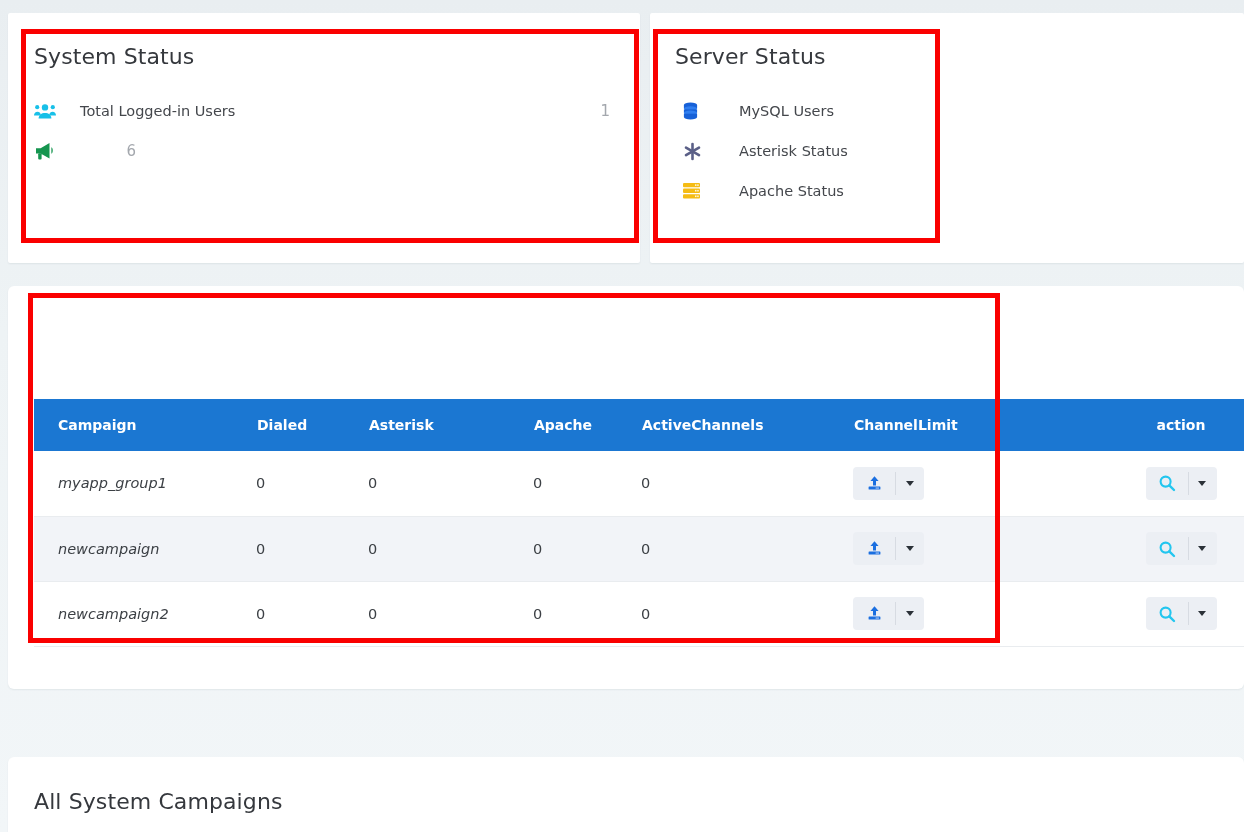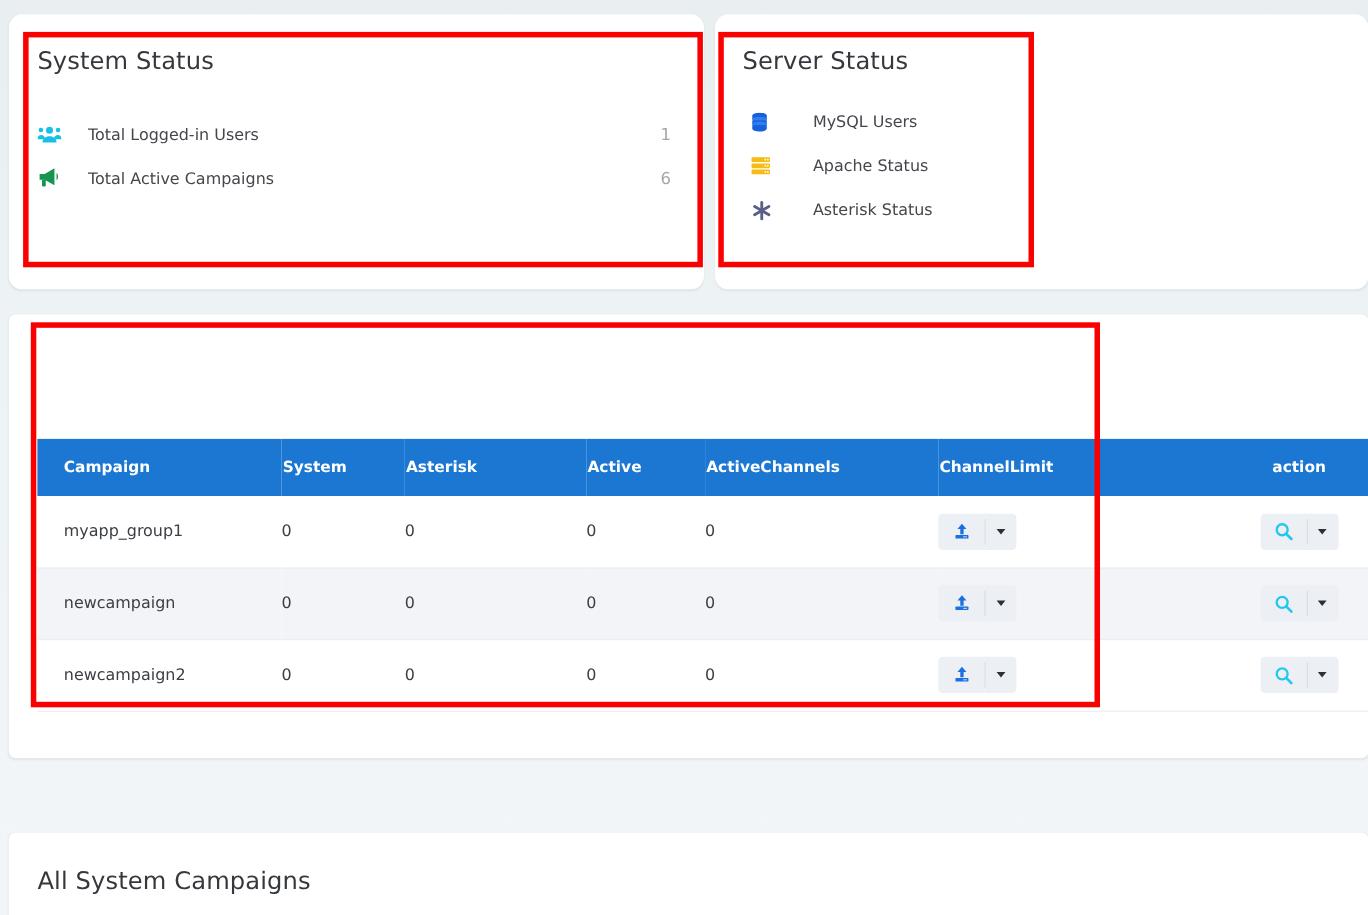--- a/index.html
+++ b/index.html
@@ -16,40 +16,40 @@
   
   .top-row {
     position: absolute;
     left: 8px; top: 13px;
     width: 1236px; height: 250px;
     display: flex;
     gap: 10px;
   }
   .card {
     background: #ffffff;
-    border-radius: 12px;
+    border-radius: 2px;
     box-shadow: 0 1px 2px rgba(20,40,60,.07);
     position: relative;
   }
   .card-sys  { width: 632px; height: 250px; }
   .card-srv  { flex: 1; height: 250px; }
 
   .card-title {
     font-size: 22px;
     font-weight: 400;
     color: #35383d;
     letter-spacing: .1px;
   }
   .sys-title { position: absolute; left: 26px; top: 31px; }
   .srv-title { position: absolute; left: 25px; top: 31px; text-align: right; }
 
   
   .sys-list { position: absolute; left: 26px; top: 78px; width: 580px; }
   .sys-row {
-    display: flex; align-items: flex-end;
+    display: flex; align-items: center;
     height: 40px;
   }
   .sys-ico { width: 46px; flex: 0 0 46px; display: flex; align-items: center; }
   .sys-label {
     flex: 1;
     font-size: 14.5px;
     color: #44474c;
   }
   .sys-val {
     font-size: 15px;
@@ -96,21 +96,21 @@
   }
   .tbl thead th.c0 { padding-left: 24px; }
   .tbl tbody td {
     height: 65px;
     font-size: 14.5px;
     color: #3c4045;
     vertical-align: middle;
     padding: 0;
     border-bottom: 1px solid #e9ecef;
   }
-  .tbl tbody td.c0 { padding-left: 24px; }
+  .tbl tbody td.c0 { padding-left: 24px; font-style: italic; }
   .tbl tbody tr:nth-child(even) td { background: #f2f4f8; }
   .tbl tbody tr:nth-child(odd)  td { background: #ffffff; }
 
   .col-campaign { width: 222px; }
   .col-dialed   { width: 112px; }
   .col-answered { width: 165px; }
   .col-failed   { width: 108px; }
   .col-active   { width: 212px; }
   .col-limit    { width: 257px; }
   .col-action   { width: 142px; }
@@ -189,21 +189,20 @@
       </div>
 
       <div class="sys-row">
         <span class="sys-ico">
           <svg width="22" height="20" viewBox="0 0 22 20">
             <path d="M2 7.2h4.6L15.5 2v15.4L6.6 12.4H2z" fill="#15954f"></path>
             <rect x="4.2" y="12.2" width="3.4" height="6.4" rx="1" fill="#15954f"></rect>
             <path d="M17.4 6.2c1.8 1 1.8 5.5 0 6.6z" fill="#15954f"></path>
           </svg>
         </span>
-        <span class="sys-label">Total Active Campaigns</span>
         <span class="sys-val">6</span>
       </div>
 
 
     </div>
   </div>
 
   <div class="card card-srv">
     <div class="card-title srv-title">Server Status</div>
 
@@ -215,74 +214,74 @@
             <ellipse cx="7.5" cy="3" rx="6.6" ry="2.6" fill="#1761d8"></ellipse>
             <rect x="0.9" y="3" width="13.2" height="3.4" fill="#1761d8"></rect>
             <ellipse cx="7.5" cy="6.6" rx="6.6" ry="2.4" fill="#2f7ef0"></ellipse>
             <rect x="0.9" y="7.4" width="13.2" height="3.4" fill="#1761d8"></rect>
             <ellipse cx="7.5" cy="10.9" rx="6.6" ry="2.4" fill="#2f7ef0"></ellipse>
             <rect x="0.9" y="11.7" width="13.2" height="3.2" fill="#1761d8"></rect>
             <ellipse cx="7.5" cy="15" rx="6.6" ry="2.5" fill="#1761d8"></ellipse>
           </svg>
         </span>
         <span class="srv-label">MySQL Users</span>
+      </div>
+
+      <div class="srv-row">
+        <span class="srv-ico">
+          <svg width="19" height="19" viewBox="0 0 19 19">
+            <g stroke="#5a5f87" stroke-width="2.6" stroke-linecap="round">
+              <line x1="9.5" y1="2" x2="9.5" y2="17"></line>
+              <line x1="3" y1="5.7" x2="16" y2="13.2"></line>
+              <line x1="16" y1="5.7" x2="3" y2="13.2"></line>
+            </g>
+          </svg>
+        </span>
+        <span class="srv-label">Asterisk Status</span>
       </div>
 
       <div class="srv-row">
         <span class="srv-ico">
           <svg width="17" height="18" viewBox="0 0 17 18">
             <rect x="0" y="1" width="17" height="4.3" rx="1" fill="#f5bc14"></rect>
             <rect x="0" y="6.6" width="17" height="4.3" rx="1" fill="#f5bc14"></rect>
             <rect x="0" y="12.2" width="17" height="4.3" rx="1" fill="#f5bc14"></rect>
             <rect x="12" y="2.3" width="1.5" height="1.6" fill="#fff8dd"></rect>
             <rect x="14.2" y="2.3" width="1.5" height="1.6" fill="#fff8dd"></rect>
             <rect x="12" y="7.9" width="1.5" height="1.6" fill="#fff8dd"></rect>
             <rect x="14.2" y="7.9" width="1.5" height="1.6" fill="#fff8dd"></rect>
             <rect x="12" y="13.5" width="1.5" height="1.6" fill="#fff8dd"></rect>
             <rect x="14.2" y="13.5" width="1.5" height="1.6" fill="#fff8dd"></rect>
           </svg>
         </span>
         <span class="srv-label">Apache Status</span>
       </div>
 
-      <div class="srv-row">
-        <span class="srv-ico">
-          <svg width="19" height="19" viewBox="0 0 19 19">
-            <g stroke="#5a5f87" stroke-width="2.6" stroke-linecap="round">
-              <line x1="9.5" y1="2" x2="9.5" y2="17"></line>
-              <line x1="3" y1="5.7" x2="16" y2="13.2"></line>
-              <line x1="16" y1="5.7" x2="3" y2="13.2"></line>
-            </g>
-          </svg>
-        </span>
-        <span class="srv-label">Asterisk Status</span>
-      </div>
-
     </div>
   </div>
 </div>
 
 <div class="card-mac">
 
   <table class="tbl">
     <colgroup>
       <col class="col-campaign">
         <col class="col-dialed">
         <col class="col-answered">
       <col class="col-failed">
         <col class="col-active">
         <col class="col-limit">
         <col class="col-action">
     </colgroup>
     <thead>
       <tr>
         <th class="c0">Campaign</th>
-        <th>System</th>
+        <th>Dialed</th>
         <th>Asterisk</th>
-        <th>Active</th>
+        <th>Apache</th>
         <th>ActiveChannels</th>
         <th>ChannelLimit</th>
         <th class="th-action">action</th>
       </tr>
     </thead>
     <tbody>
 
       <tr>
         <td class="c0">myapp_group1</td>
         <td>0</td>

